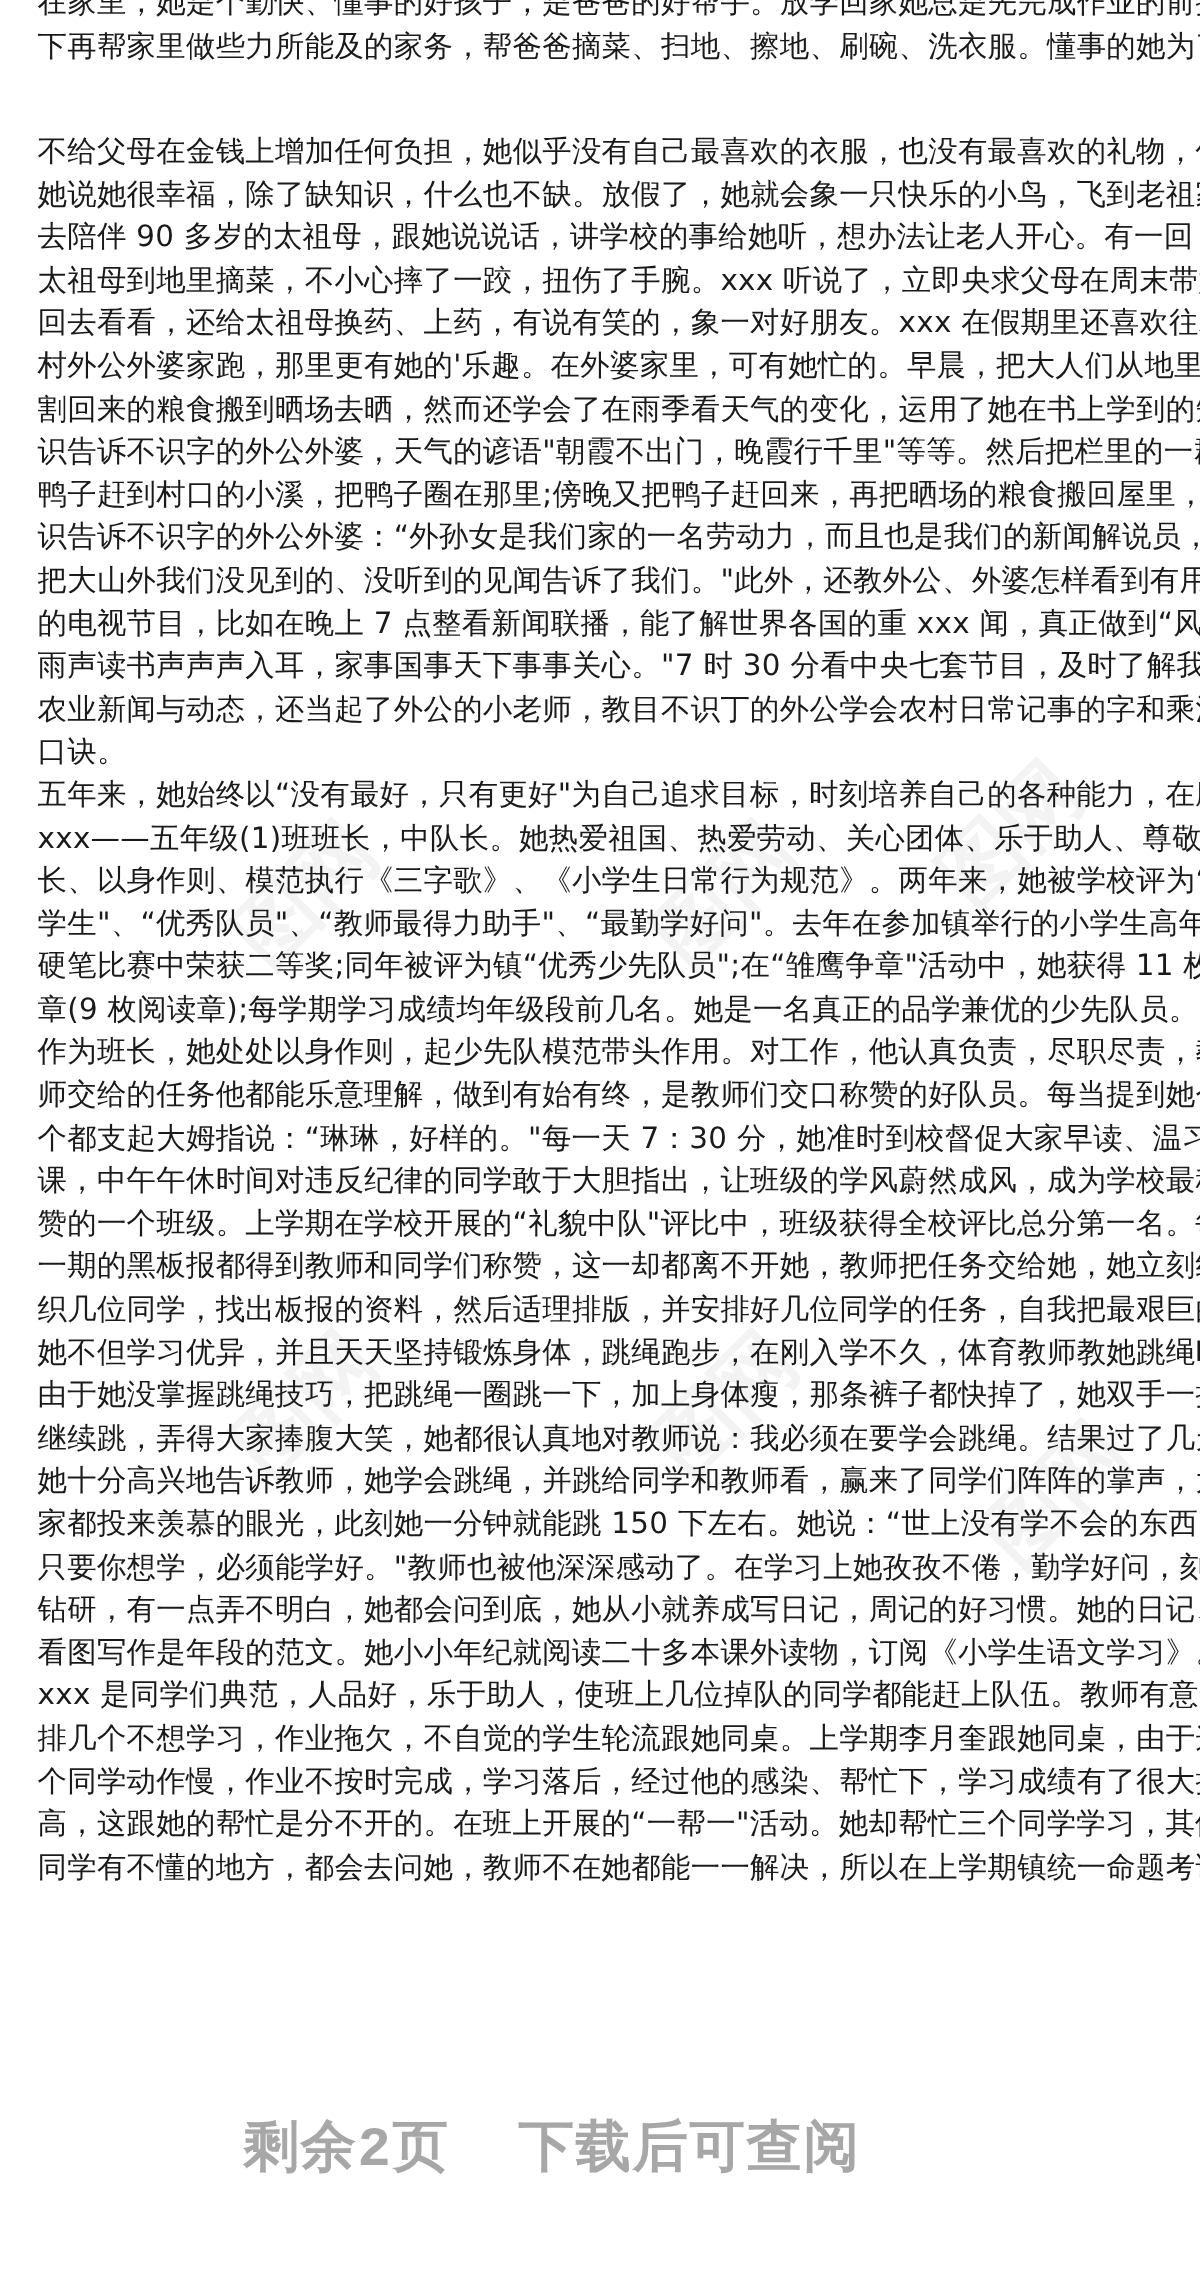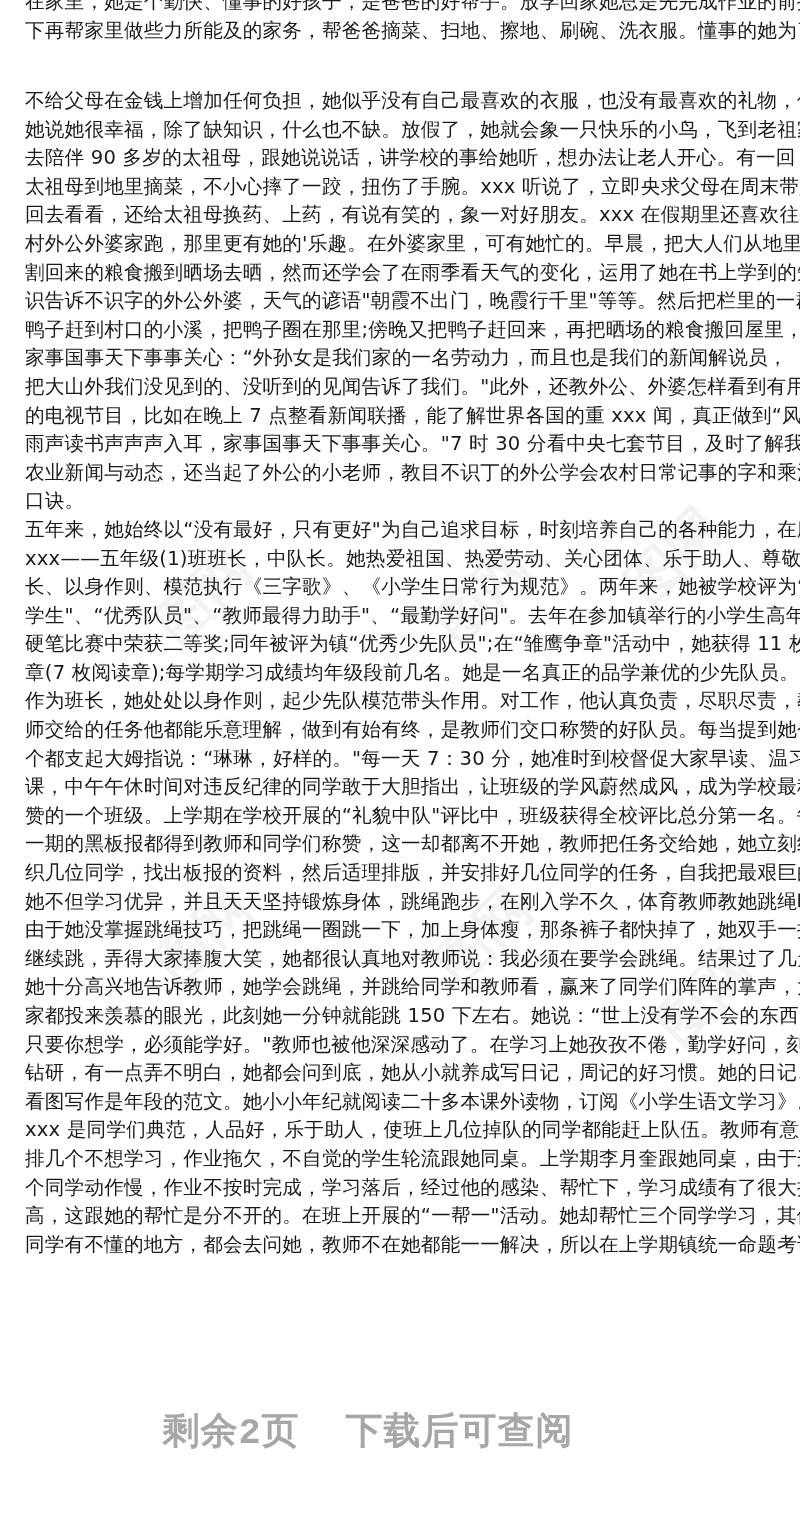--- a/index.html
+++ b/index.html
@@ -49,32 +49,32 @@
   <div class="block main-block">
     <div class="line">不给父母在金钱上增加任何负担，她似乎没有自己最喜欢的衣服，也没有最喜欢的礼物，但</div>
     <div class="line">她说她很幸福，除了缺知识，什么也不缺。放假了，她就会象一只快乐的小鸟，飞到老祖家</div>
     <div class="line">去陪伴 90 多岁的太祖母，跟她说说话，讲学校的事给她听，想办法让老人开心。有一回，</div>
     <div class="line">太祖母到地里摘菜，不小心摔了一跤，扭伤了手腕。xxx 听说了，立即央求父母在周末带她</div>
     <div class="line">回去看看，还给太祖母换药、上药，有说有笑的，象一对好朋友。xxx 在假期里还喜欢往农</div>
     <div class="line">村外公外婆家跑，那里更有她的'乐趣。在外婆家里，可有她忙的。早晨，把大人们从地里收</div>
     <div class="line">割回来的粮食搬到晒场去晒，然而还学会了在雨季看天气的变化，运用了她在书上学到的知</div>
     <div class="line">识告诉不识字的外公外婆，天气的谚语"朝霞不出门，晚霞行千里"等等。然后把栏里的一群</div>
     <div class="line">鸭子赶到村口的小溪，把鸭子圈在那里;傍晚又把鸭子赶回来，再把晒场的粮食搬回屋里，引</div>
-    <div class="line">家事国事天下事事关心：“外孙女是我们家的一名劳动力，而且也是我们的新闻解说员，</div>
+    <div class="line">识告诉不识字的外公外婆：“外孙女是我们家的一名劳动力，而且也是我们的新闻解说员，</div>
     <div class="line">把大山外我们没见到的、没听到的见闻告诉了我们。"此外，还教外公、外婆怎样看到有用</div>
     <div class="line">的电视节目，比如在晚上 7 点整看新闻联播，能了解世界各国的重 xxx 闻，真正做到“风声</div>
     <div class="line">雨声读书声声声入耳，家事国事天下事事关心。"7 时 30 分看中央七套节目，及时了解我国</div>
     <div class="line">农业新闻与动态，还当起了外公的小老师，教目不识丁的外公学会农村日常记事的字和乘法</div>
     <div class="line">口诀。</div>
     <div class="line">五年来，她始终以“没有最好，只有更好"为自己追求目标，时刻培养自己的各种能力，在磨</div>
     <div class="line">xxx——五年级(1)班班长，中队长。她热爱祖国、热爱劳动、关心团体、乐于助人、尊敬师</div>
     <div class="line">长、以身作则、模范执行《三字歌》、《小学生日常行为规范》。两年来，她被学校评为“三好</div>
     <div class="line">学生"、“优秀队员"、“教师最得力助手"、“最勤学好问"。去年在参加镇举行的小学生高年级</div>
     <div class="line">硬笔比赛中荣获二等奖;同年被评为镇“优秀少先队员";在“雏鹰争章"活动中，她获得 11 枚奖</div>
-    <div class="line">章(7 枚阅读章);每学期学习成绩均年级段前几名。她是一名真正的品学兼优的少先队员。</div>
+    <div class="line">章(9 枚阅读章);每学期学习成绩均年级段前几名。她是一名真正的品学兼优的少先队员。</div>
     <div class="line">作为班长，她处处以身作则，起少先队模范带头作用。对工作，他认真负责，尽职尽责，教</div>
     <div class="line">师交给的任务他都能乐意理解，做到有始有终，是教师们交口称赞的好队员。每当提到她个</div>
     <div class="line">个都支起大姆指说：“琳琳，好样的。"每一天 7：30 分，她准时到校督促大家早读、温习功</div>
     <div class="line">课，中午午休时间对违反纪律的同学敢于大胆指出，让班级的学风蔚然成风，成为学校最称</div>
     <div class="line">赞的一个班级。上学期在学校开展的“礼貌中队"评比中，班级获得全校评比总分第一名。每</div>
     <div class="line">一期的黑板报都得到教师和同学们称赞，这一却都离不开她，教师把任务交给她，她立刻组</div>
     <div class="line">织几位同学，找出板报的资料，然后适理排版，并安排好几位同学的任务，自我把最艰巨的</div>
     <div class="line">她不但学习优异，并且天天坚持锻炼身体，跳绳跑步，在刚入学不久，体育教师教她跳绳时，</div>
     <div class="line">由于她没掌握跳绳技巧，把跳绳一圈跳一下，加上身体瘦，那条裤子都快掉了，她双手一抓，</div>
     <div class="line">继续跳，弄得大家捧腹大笑，她都很认真地对教师说：我必须在要学会跳绳。结果过了几天，</div>

